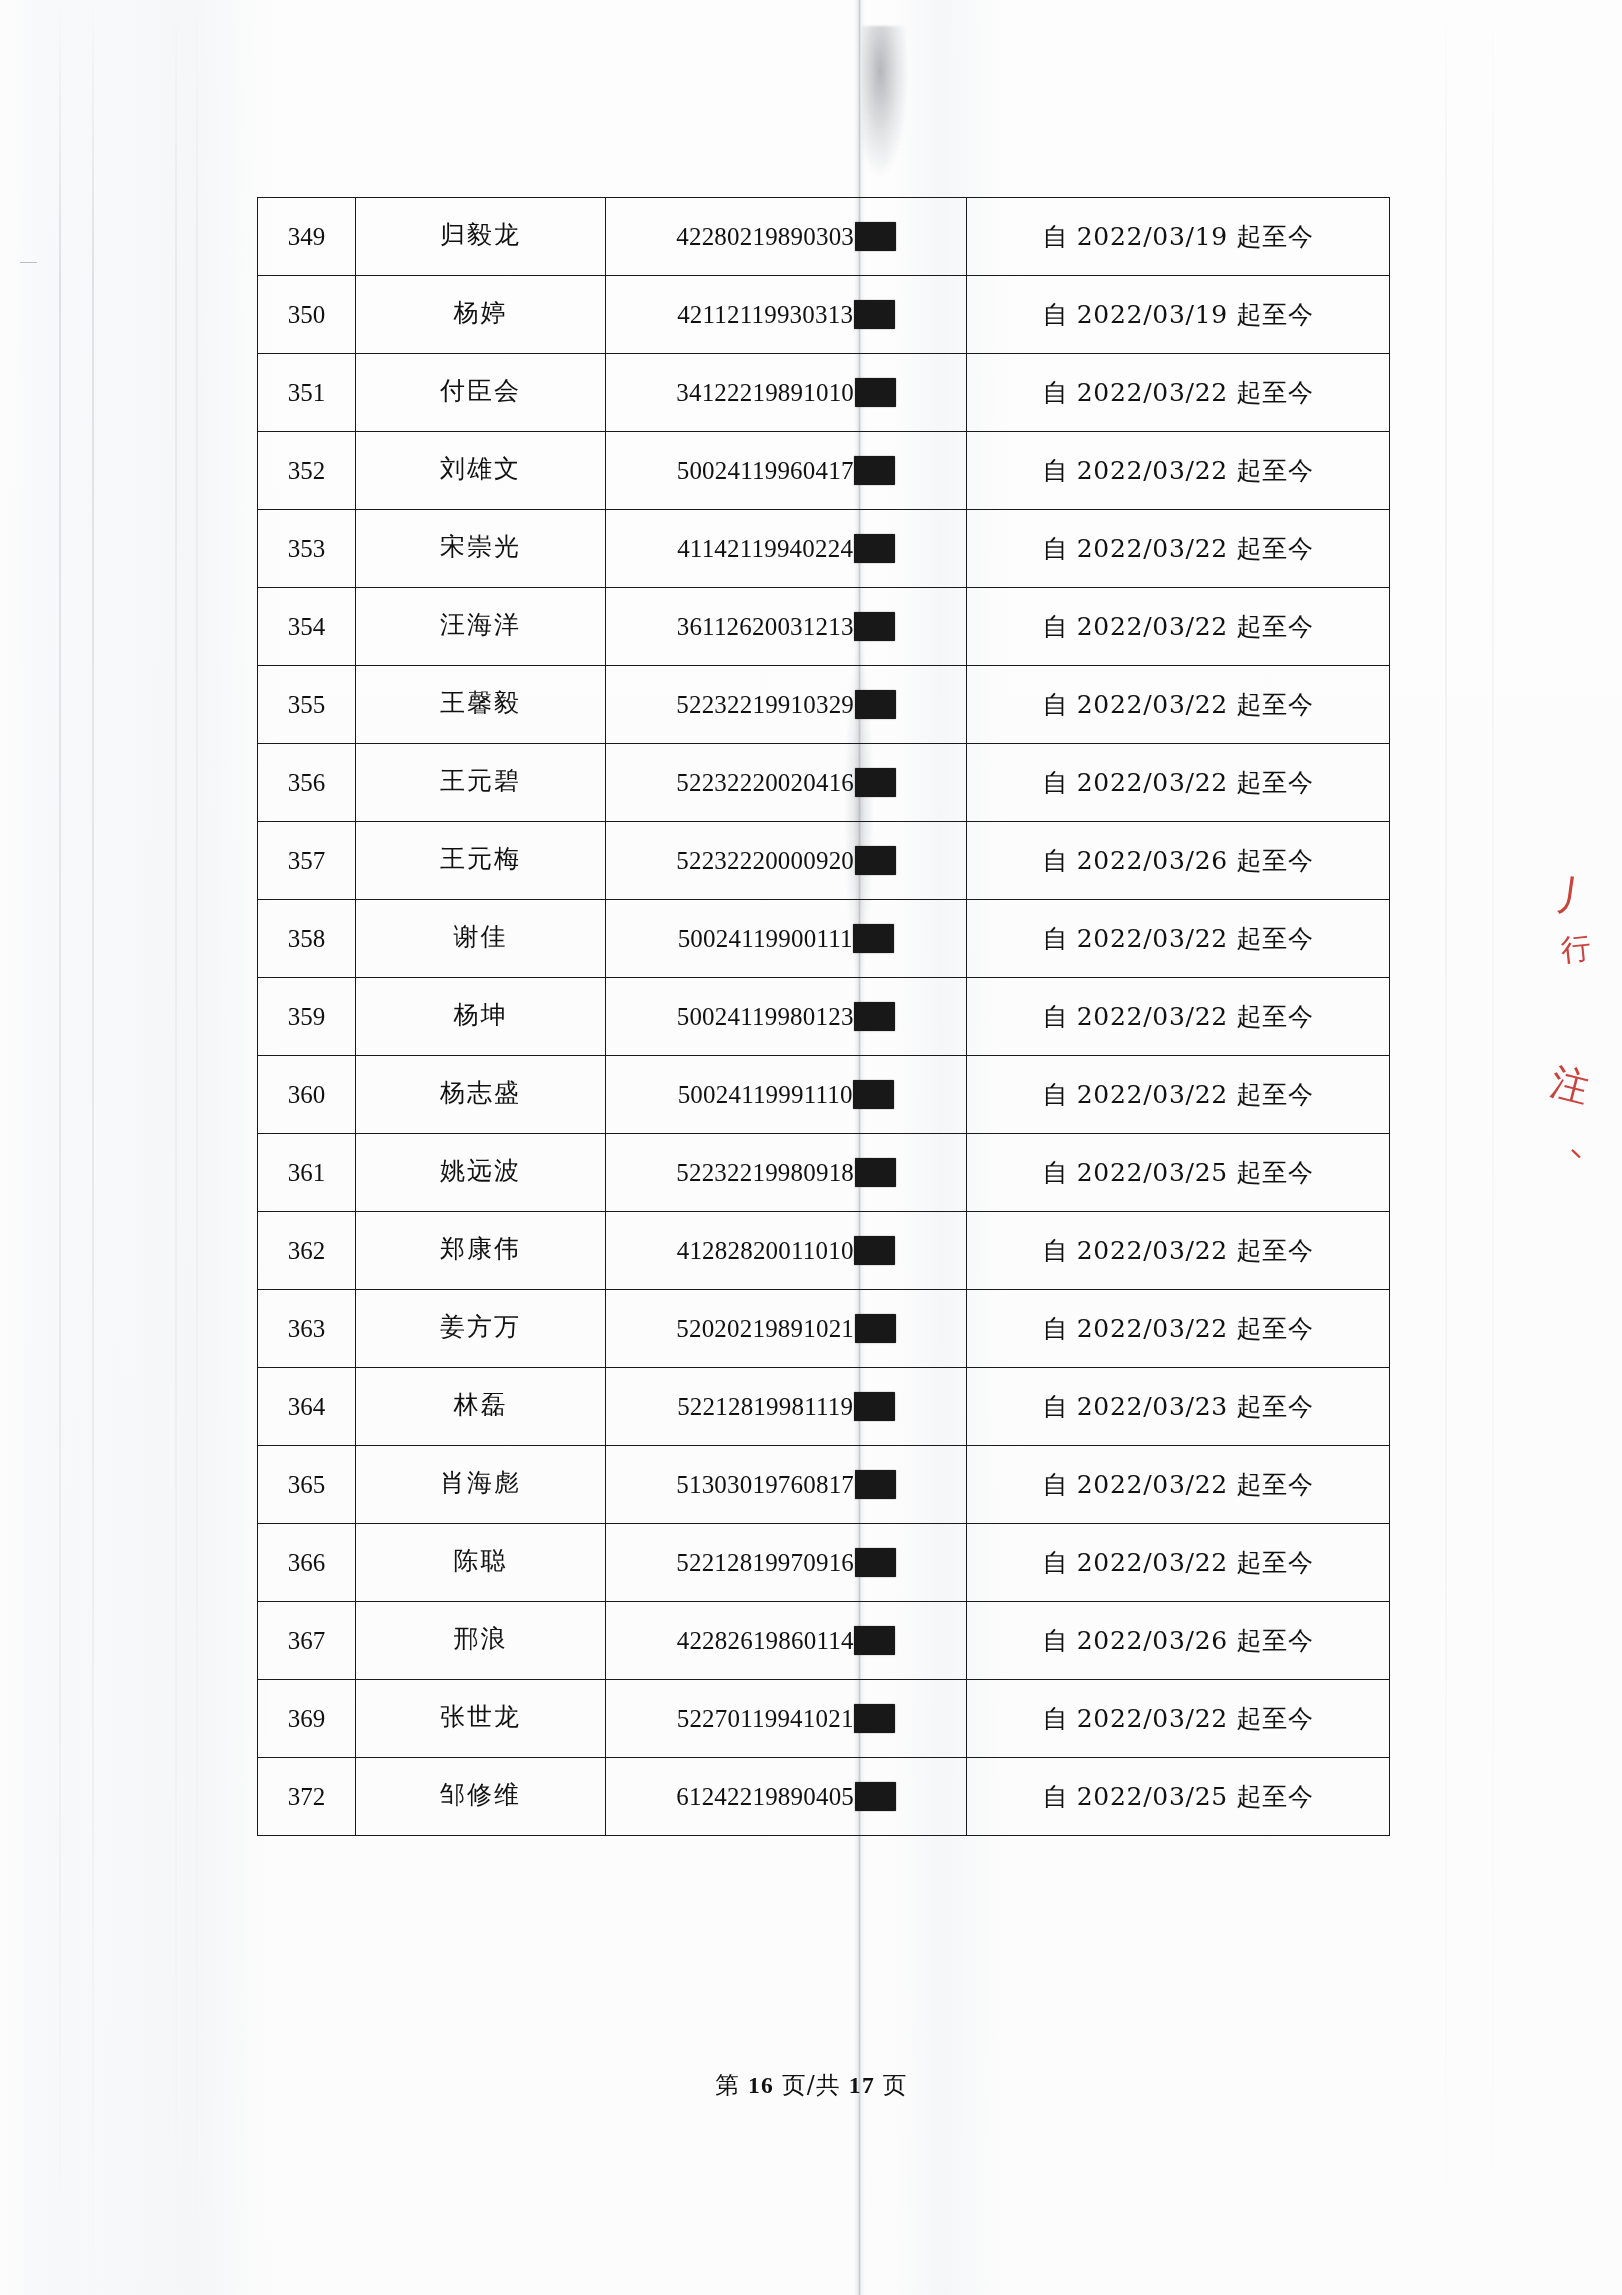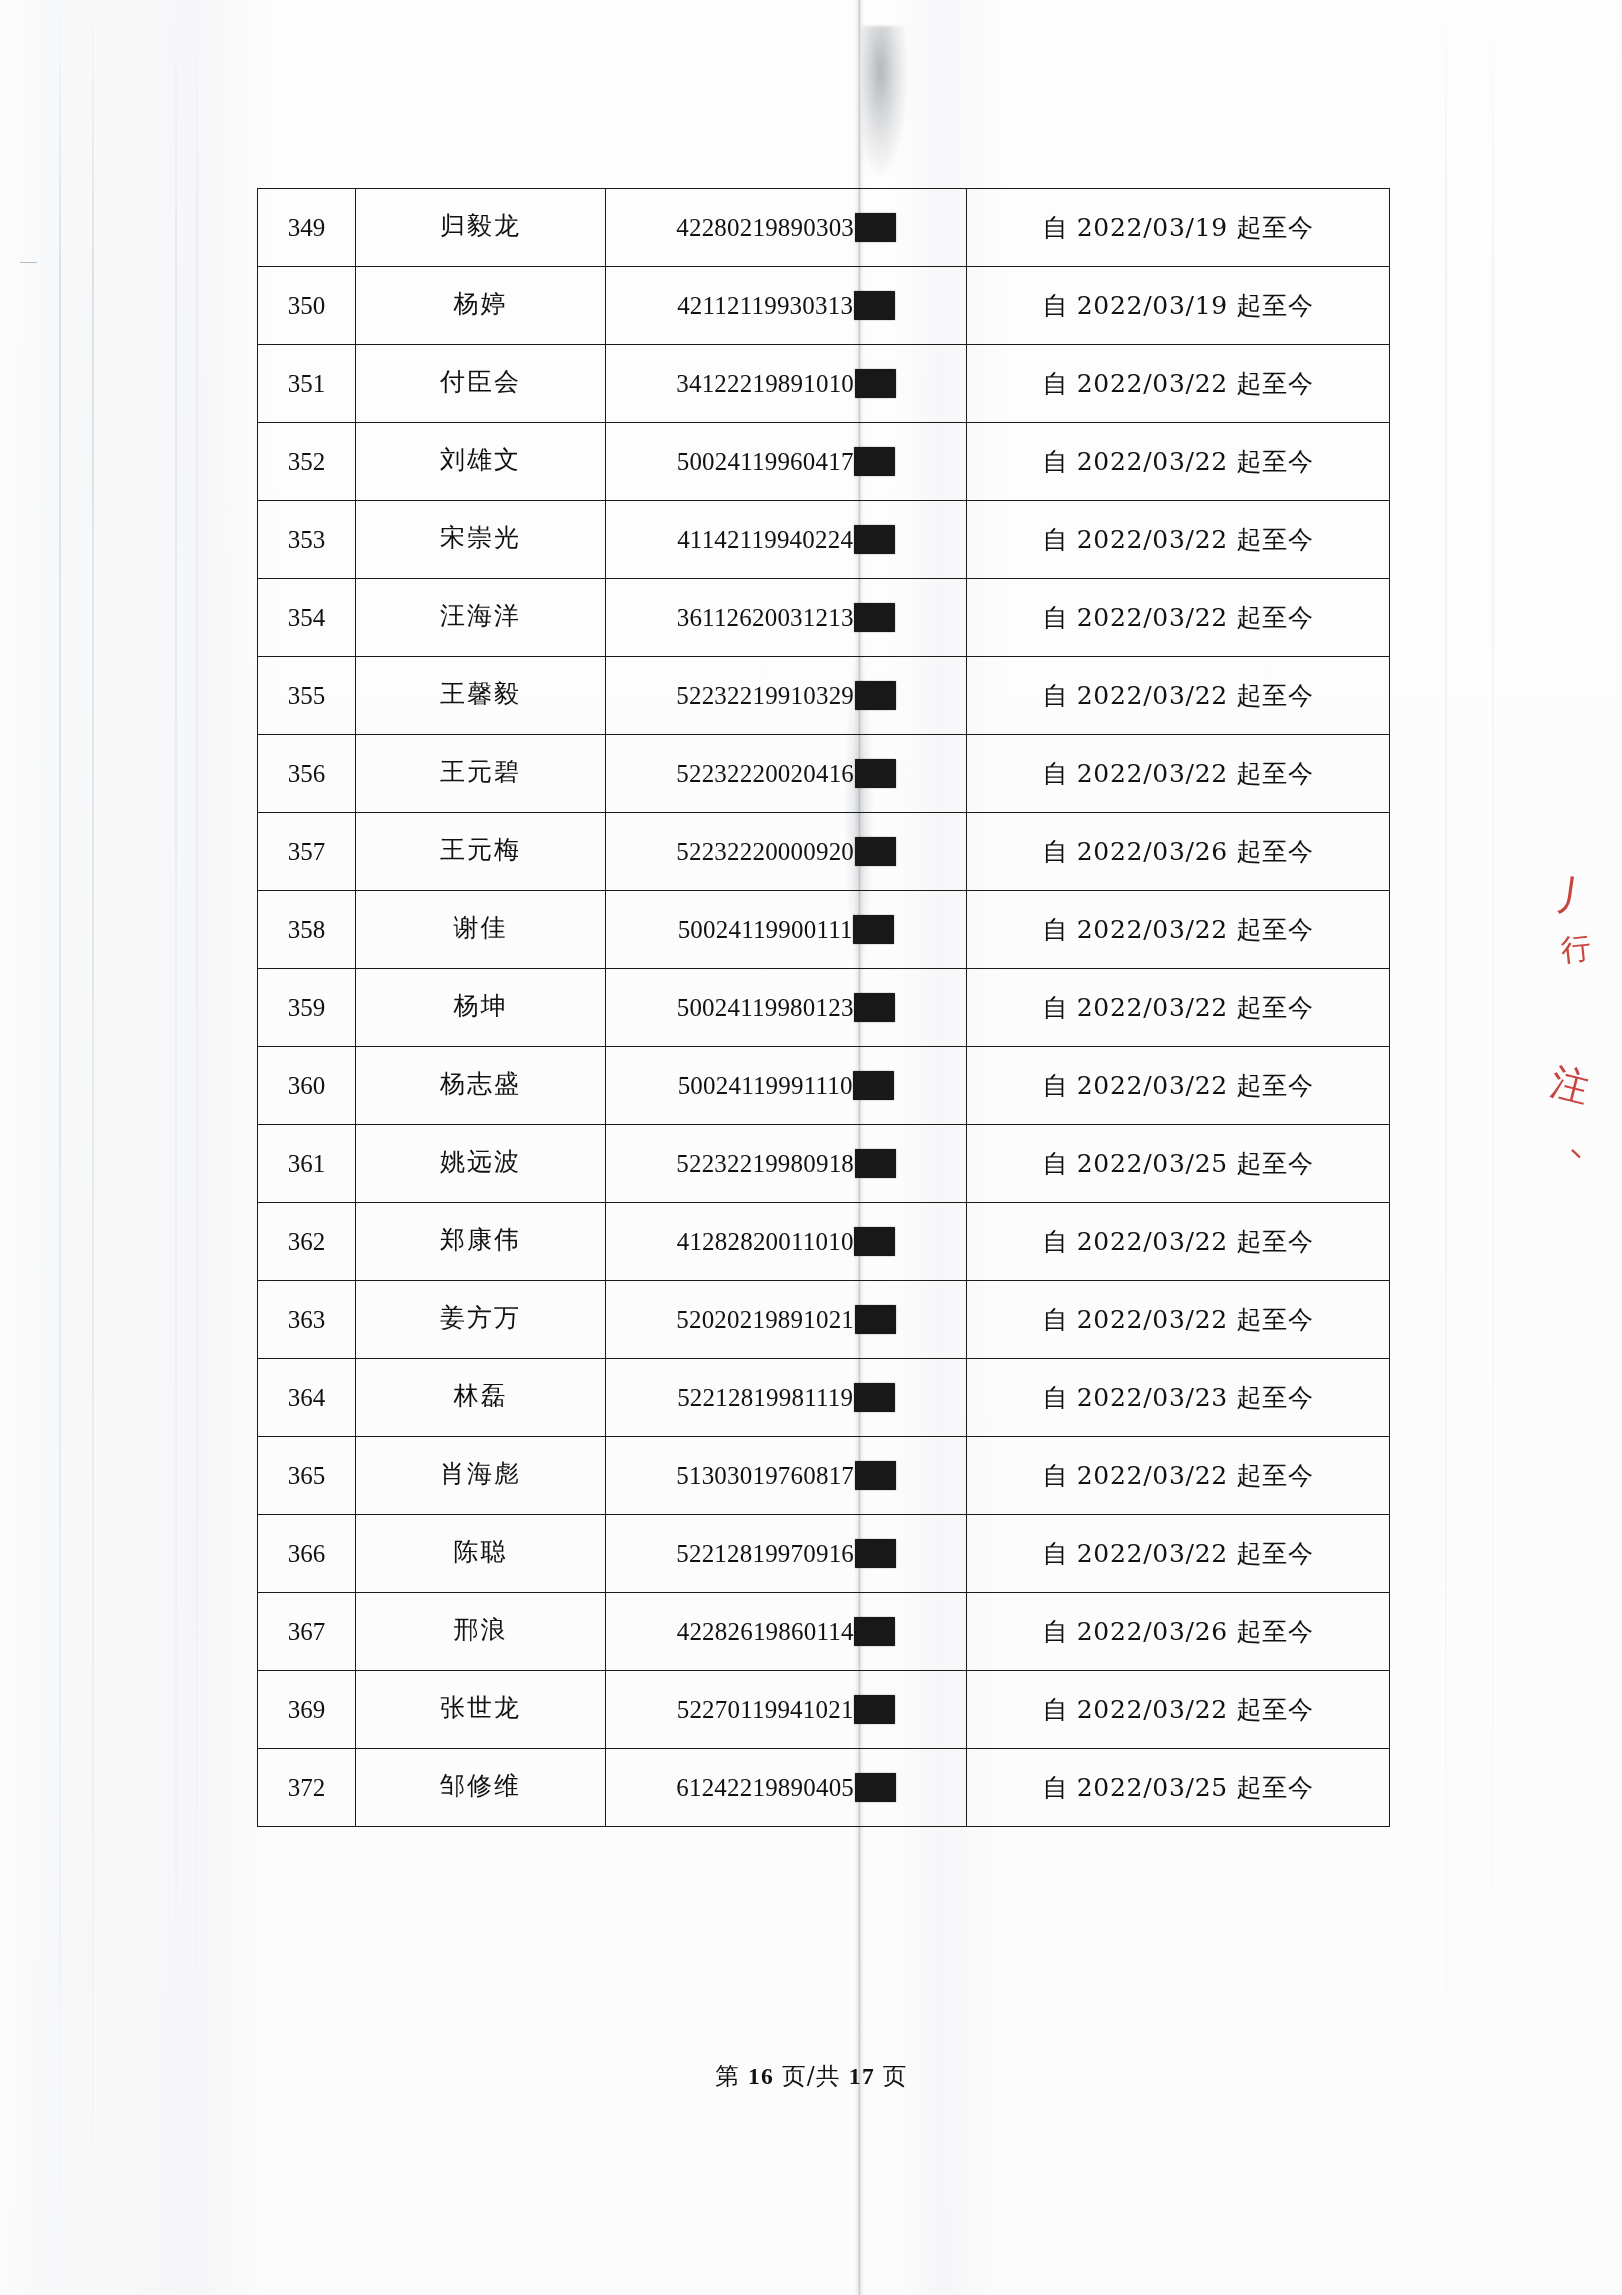--- a/index.html
+++ b/index.html
@@ -87,21 +87,21 @@
     opacity: 0.85;
   }
   .red-mark.m1 { left: 1556px; top: 870px; font-size: 41px; transform: rotate(8deg); }
   .red-mark.m2 { left: 1561px; top: 929px; font-size: 30px; transform: rotate(-6deg); }
   .red-mark.m3 { left: 1551px; top: 1060px; font-size: 38px; transform: rotate(14deg); }
   .red-mark.m4 { left: 1565px; top: 1139px; font-size: 26px; transform: rotate(-10deg); }
 
   .page-inner {
     position: absolute;
     left: 0;
-    top: 0;
+    top: 9px;
     width: 1623px;
     height: 1631px;
   }
 
   table.roster {
     position: absolute;
     left: 257px;
     top: 188px;
     width: 1132px;
     border-collapse: collapse;

